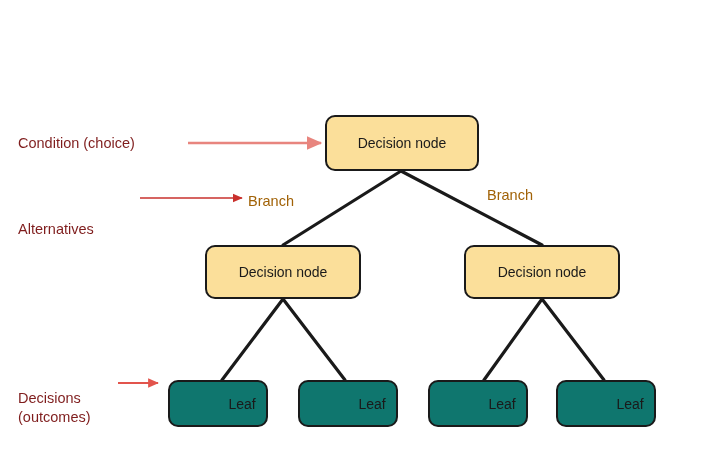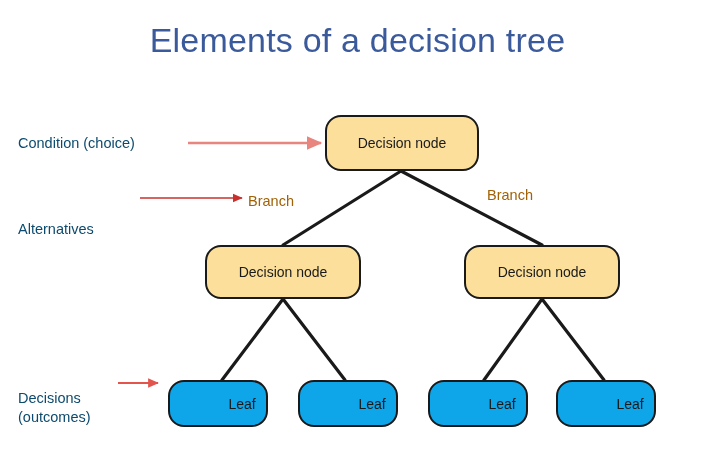--- a/index.html
+++ b/index.html
@@ -50,51 +50,51 @@
   }
 
   
   .node {
     position: absolute;
     box-sizing: border-box;
     display: flex;
     align-items: center;
     justify-content: center;
     border: 2.5px solid #1a1a1a;
-    border-radius: 16px;
+    border-radius: 10px;
     color: #1a1a1a;
     font-family: "Liberation Sans Narrow", "Liberation Sans", sans-serif;
     font-size: 14px;
     line-height: 1;
     white-space: nowrap;
     z-index: 3;
   }
   .node.decision {
     background: #fbdf9a;
   }
   .node.leaf {
-    background: #0ea5e9;
+    background: #0f766e;
     padding-left: 48px;
   }
 
   
   #node-root      { left: 325px; top: 115px; width: 154px; height: 56px; }
   
   #node-mid-left  { left: 205px; top: 245px; width: 156px; height: 54px; }
   #node-mid-right { left: 464px; top: 245px; width: 156px; height: 54px; }
   
   #node-leaf-1 { left: 168px; top: 380px; width: 100px; height: 47px; }
   #node-leaf-2 { left: 298px; top: 380px; width: 100px; height: 47px; }
   #node-leaf-3 { left: 428px; top: 380px; width: 100px; height: 47px; }
   #node-leaf-4 { left: 556px; top: 380px; width: 100px; height: 47px; }
 
   
   .annot {
     position: absolute;
-    color: #0c4a6e;
+    color: #7f1d1d;
     font-family: "Liberation Sans Narrow", "Liberation Sans", sans-serif;
     font-size: 14.5px;
     line-height: 19px;
     white-space: pre-line;
     z-index: 4;
   }
   #annot-condition   { left: 18px; top: 134px; }
   #annot-alternatives{ left: 18px; top: 190px; margin-top: 30px; }
   #annot-decisions   { left: 18px; top: 389px; }
 
@@ -109,21 +109,20 @@
     z-index: 4;
   }
   #branch-label-left  { left: 248px; top: 192px; }
   #branch-label-right { left: 487px; top: 186px; }
 </style>
 </head>
 <body>
 
 <div id="slide">
 
-  <div class="title">Elements of a decision tree</div>
 
   <svg id="edges" viewBox="0 0 715 450" width="715" height="450">
 
     <defs>
       <marker id="arrow-red-light" markerWidth="7" markerHeight="7" refX="5.5" refY="3" orient="auto" markerUnits="strokeWidth">
         <path d="M0,0.4 L6,3 L0,5.6 z" fill="#e8857e"></path>
       </marker>
       <marker id="arrow-red-dark" markerWidth="7" markerHeight="7" refX="5.5" refY="3" orient="auto" markerUnits="strokeWidth">
         <path d="M0,0.4 L6,3 L0,5.6 z" fill="#c9302c"></path>
       </marker>

